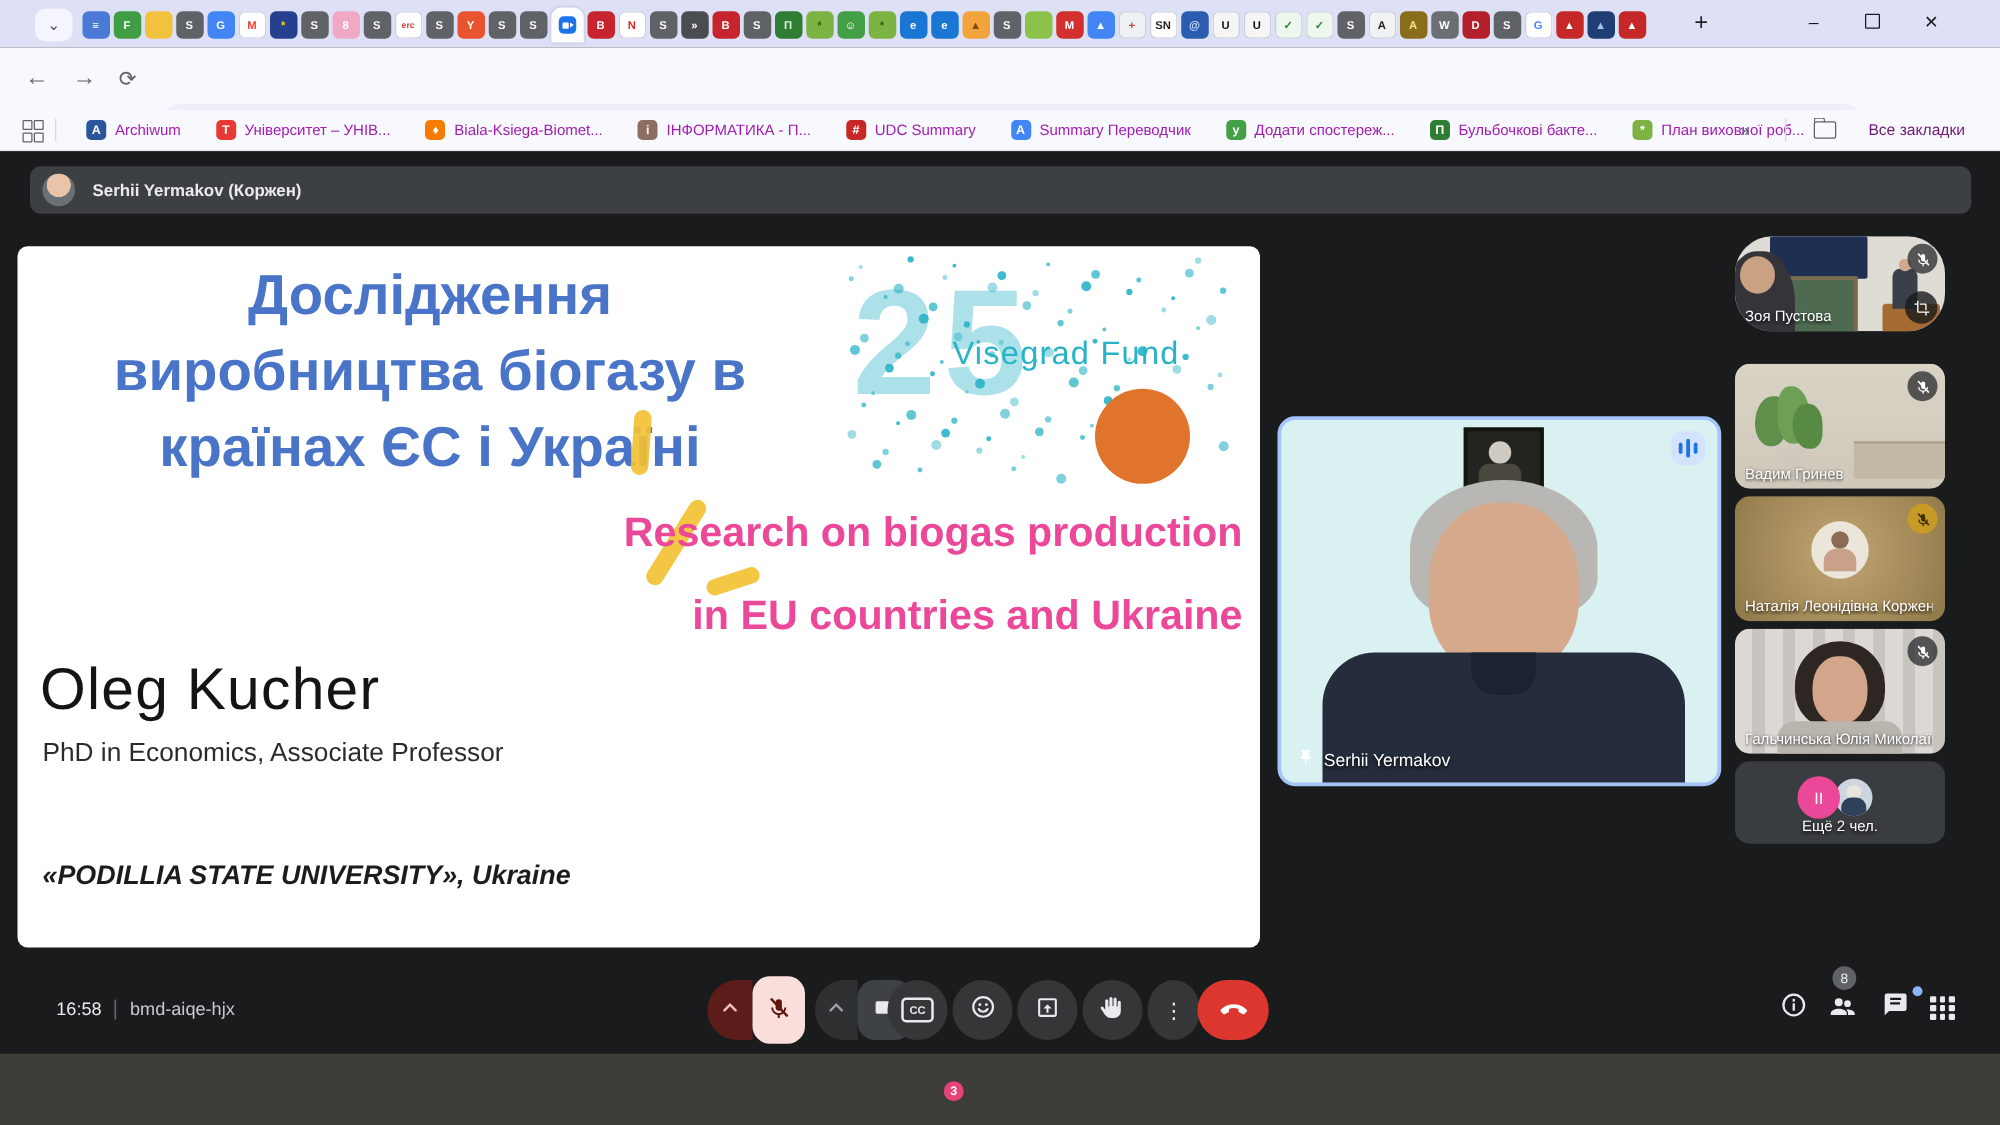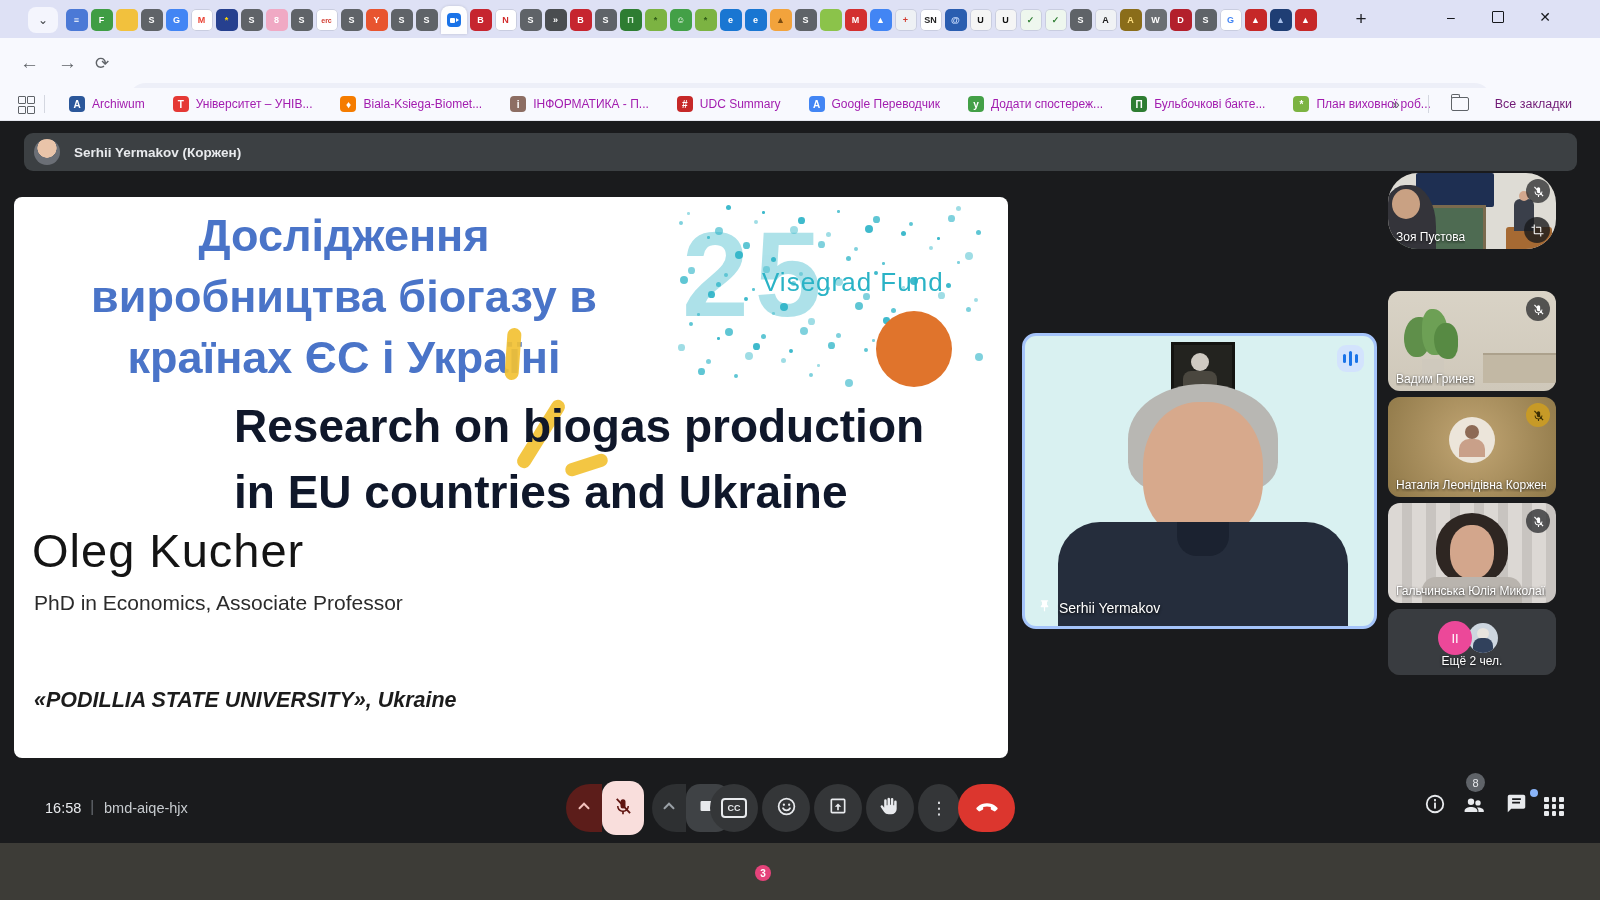--- a/index.html
+++ b/index.html
@@ -53,21 +53,21 @@
 
   
   #meet{position:absolute;top:121px;left:0;width:1600px;height:722px;background:#1a1b1d}
   #banner{position:absolute;left:24px;top:12px;width:1553px;height:38px;border-radius:9px;background:#3c4043;display:flex;align-items:center}
   #banner .av{width:26px;height:26px;border-radius:50%;margin-left:10px;background:radial-gradient(circle at 50% 35%,#e9c4a9 0 44%,#6b6f76 46%);flex:0 0 auto}
   #banner .nm{margin-left:14px;color:#e8eaed;font-size:13.5px;font-weight:bold}
 
   
   #slide{position:absolute;left:14px;top:76px;width:994px;height:561px;background:#ffffff;border-radius:8px;overflow:hidden}
   #uk-title{position:absolute;left:30px;top:8px;width:600px;text-align:center;color:#4a74c8;font-weight:bold;font-size:45px;line-height:61px}
-  #en-title{position:absolute;left:220px;top:196px;width:760px;text-align:left;color:#0f172a;font-weight:bold;font-size:46px;line-height:66px}
+  #en-title{position:absolute;left:220px;top:196px;width:760px;text-align:right;color:#ec4899;font-weight:bold;font-size:33px;line-height:66px}
   #author{position:absolute;left:18px;top:326px;font-size:47px;color:#141414;letter-spacing:1px}
   #role{position:absolute;left:20px;top:394px;font-size:21px;color:#2b2b2b}
   #inst1{position:absolute;left:20px;top:458px;font-size:21.5px;font-style:italic;font-weight:600;color:#1c1c1c}
   #inst2{position:absolute;left:20px;top:491px;font-size:21.5px;font-style:italic;font-weight:600;color:#1c1c1c}
   #logo{position:absolute;left:660px;top:8px;width:320px;height:195px}
   #logo-25{position:absolute;left:8px;top:0px;font-size:120px;font-weight:bold;color:#2ab3c6;opacity:.38;letter-spacing:6px}
   #logo-name{position:absolute;left:88px;top:62px;font-size:26px;color:#2ab3c6;letter-spacing:1px}
   #logo-orange{position:absolute;left:202px;top:106px;width:76px;height:76px;border-radius:50%;background:#e0742c}
   .dot{position:absolute;border-radius:50%;background:#2ab3c6}
   .hl{position:absolute;background:#f2c133;border-radius:8px;opacity:.92}
@@ -229,21 +229,21 @@
       <div class="bm">
         <span class="fav" style="background:#8d6e63">i</span>
                  <span class="lbl">ІНФОРМАТИКА - П...</span>
       </div>
       <div class="bm">
         <span class="fav" style="background:#c62828">#</span>
                  <span class="lbl">UDC Summary</span>
       </div>
       <div class="bm">
         <span class="fav" style="background:#4285f4">A</span>
-                 <span class="lbl">Google Переводчик</span>
+                 <span class="lbl">Summary Переводчик</span>
       </div>
       <div class="bm">
         <span class="fav" style="background:#43a047">y</span>
                  <span class="lbl">Додати спостереж...</span>
       </div>
       <div class="bm">
         <span class="fav" style="background:#2e7d32">Π</span>
                  <span class="lbl">Бульбочкові бакте...</span>
       </div>
       <div class="bm">
@@ -381,21 +381,21 @@
     </div>
     <div id="sp-label">
       <span id="pin-ic"><svg width="15" height="15" viewBox="0 0 24 24">
             <path fill="#ffffff" d="M16 9V4h1a1 1 0 0 0 0-2H7a1 1 0 0 0 0 2h1v5l-2 2v2h5v6l1 1 1-1v-6h5v-2z"></path>
           </svg></span>
       <span>Serhii Yermakov</span>
     </div>
   </div>
 
   <div id="pcol">
-      <div class="ptile" style="top: 52px; height: 76px; border-radius: 30px;">
+      <div class="ptile" style="top: 68px; height: 76px; border-radius: 30px;">
         <div style="position:absolute;inset:0;background:#dedcd5"></div>
     <div style="position:absolute;left:28px;top:0;width:78px;height:34px;background:#1e2f52;border-radius:2px"></div>
     <div style="position:absolute;left:8px;top:32px;width:84px;height:46px;background:#4e6b52;border:3px solid #7a6a4e"></div>
     <div style="position:absolute;left:-8px;top:12px;width:56px;height:92px;background:#34343a;border-radius:45% 45% 0 0"></div>
     <div style="position:absolute;left:4px;top:16px;width:28px;height:30px;background:#c9a183;border-radius:50%"></div>
     <div style="position:absolute;left:118px;top:54px;width:46px;height:46px;background:#a66a33;border-radius:3px 3px 0 0"></div>
     <div style="position:absolute;left:126px;top:26px;width:20px;height:32px;background:#3a3f4a;border-radius:6px 6px 0 0"></div>
     <div style="position:absolute;left:131px;top:18px;width:10px;height:10px;background:#d3a88e;border-radius:50%"></div>
         <div class="pname">Зоя Пустова</div>
         <div class="micb ">

